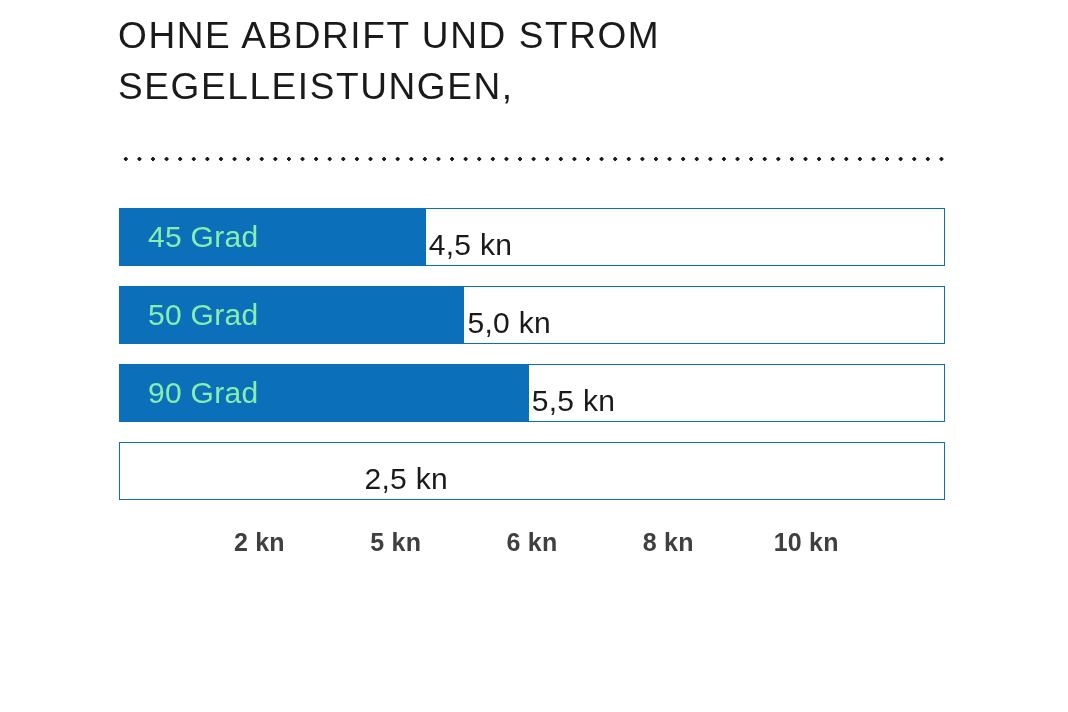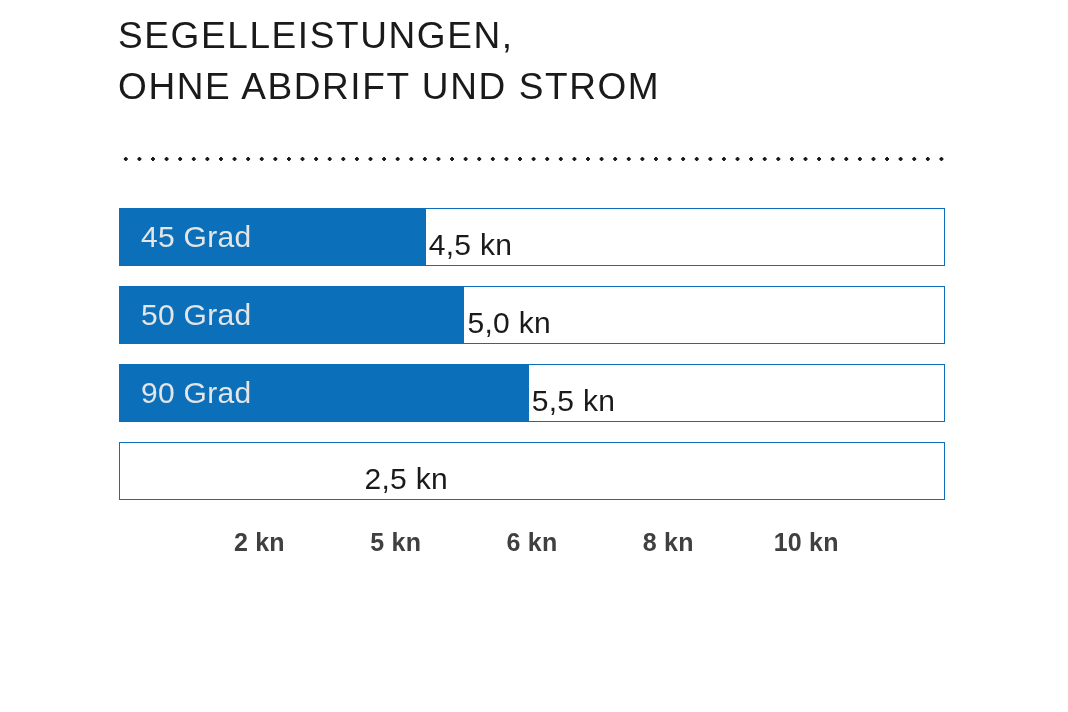--- a/index.html
+++ b/index.html
@@ -73,24 +73,24 @@
   .bar-fill {
     position: absolute;
     left: 0;
     top: 0;
     bottom: 0;
     background: #0b6fba;
     display: flex;
     align-items: center;
   }
   .bar-label {
-    color: #e5e5e5;
+    color: #86efac;
     font-size: 30px;
     letter-spacing: 0.3px;
-    padding-left: 21px;
+    padding-left: 28px;
     white-space: nowrap;
   }
   .bar-value {
     position: absolute;
     top: 16px;
     bottom: 0;
     display: flex;
     align-items: center;
     font-size: 30px;
     letter-spacing: 0.3px;
@@ -115,22 +115,22 @@
     letter-spacing: 0.2px;
     font-weight: bold;
   }
 </style>
 </head>
 <body>
 
 <div class="sheet">
 
   <div class="title-block">
+    <div class="title-line">OHNE ABDRIFT UND STROM</div>
     <div class="title-line">SEGELLEISTUNGEN,</div>
-    <div class="title-line">OHNE ABDRIFT UND STROM</div>
   </div>
 
   <div class="dot-rule"></div>
 
   <div class="chart">
 
     <div class="row">
       <div class="bar-fill" style="width:37.1%">
         <span class="bar-label">45 Grad</span>
       </div>

